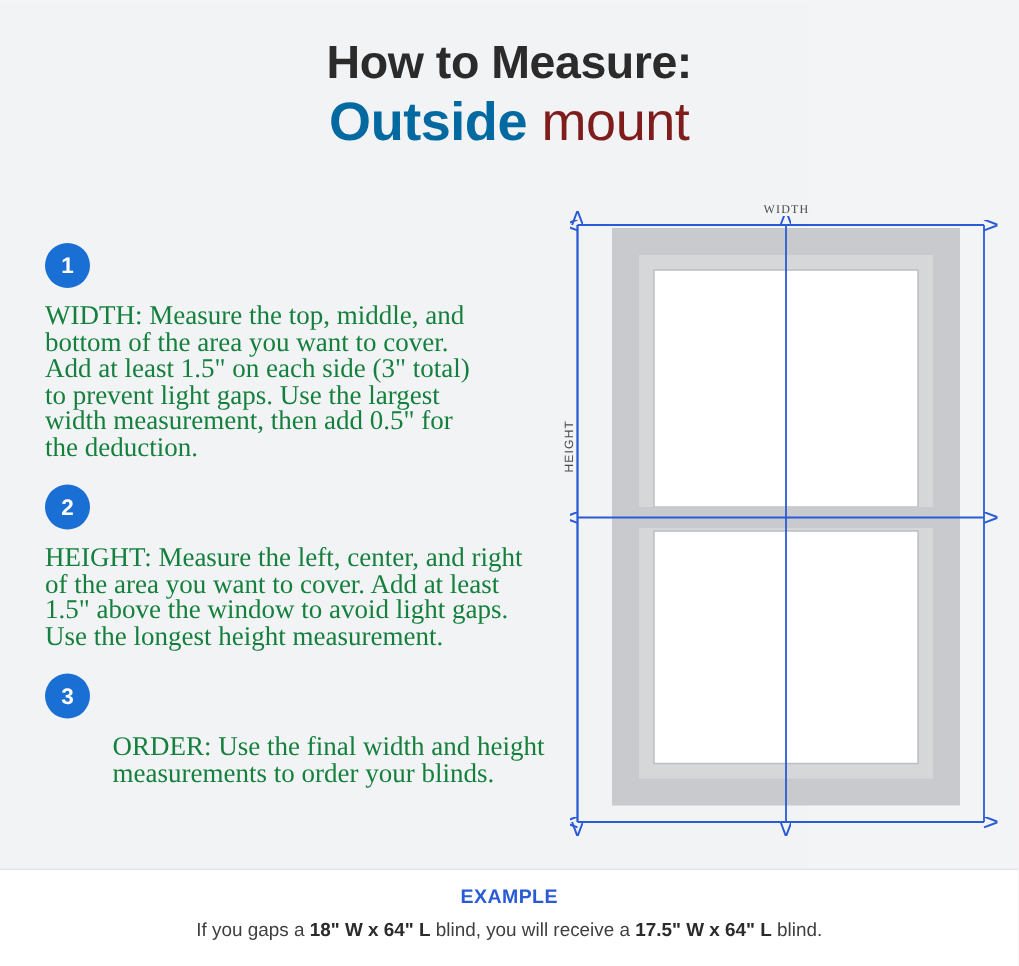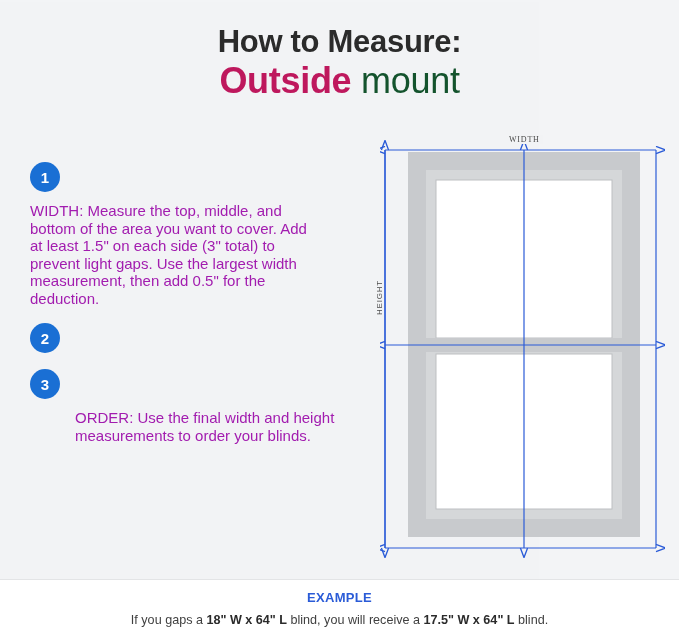--- a/index.html
+++ b/index.html
@@ -38,24 +38,24 @@
     letter-spacing: -0.3px;
     line-height: 36px;
   }
   .title-line2 {
     font-size: 36px;
     font-weight: bold;
     line-height: 42px;
     letter-spacing: -0.3px;
   }
   .title-accent {
-    color: #be185d;
+    color: #0369a1;
   }
   .title-mount {
-    color: #14532d;
+    color: #7f1d1d;
     font-weight: normal;
   }
 
   
   .steps {
     position: absolute;
     left: 30px;
     top: 160px;
     width: 340px;
   }
@@ -70,24 +70,25 @@
     background: #1a6fd4;
     color: #ffffff;
     font-size: 15px;
     font-weight: bold;
     display: flex;
     align-items: center;
     justify-content: center;
     margin-bottom: 10px;
   }
   .step-text {
-    font-size: 15px;
+    font-size: 18px;
     line-height: 17.5px;
-    color: #a21caf;
+    color: #15803d;
     max-width: 325px;
+    font-family: Liberation Serif, serif;
   }
   .step-label {
     font-weight: normal;
   }
   .step1 .step-text { max-width: 285px; }
   .step2 .step-text { max-width: 325px; }
   .step3 .step-text { max-width: 300px; margin-left: 45px; }
 
   
   .diagram {
@@ -160,20 +161,21 @@
 
   <div class="steps">
 
     <div class="step step1">
       <div class="badge">1</div>
       <div class="step-text"><span class="step-label">WIDTH:</span><span> Measure the top, middle, and bottom of the area you want to cover. Add at least 1.5" on each side (3" total) to prevent light gaps. Use the largest width measurement, then add 0.5" for the deduction.</span></div>
     </div>
 
     <div class="step step2">
       <div class="badge">2</div>
+      <div class="step-text"><span class="step-label">HEIGHT:</span><span> Measure the left, center, and right of the area you want to cover. Add at least 1.5" above the window to avoid light gaps. Use the longest height measurement.</span></div>
     </div>
 
     <div class="step step3">
       <div class="badge">3</div>
       <div class="step-text"><span class="step-label">ORDER:</span><span> Use the final width and height measurements to order your blinds.</span></div>
     </div>
 
   </div>
 
   <div class="diagram">

